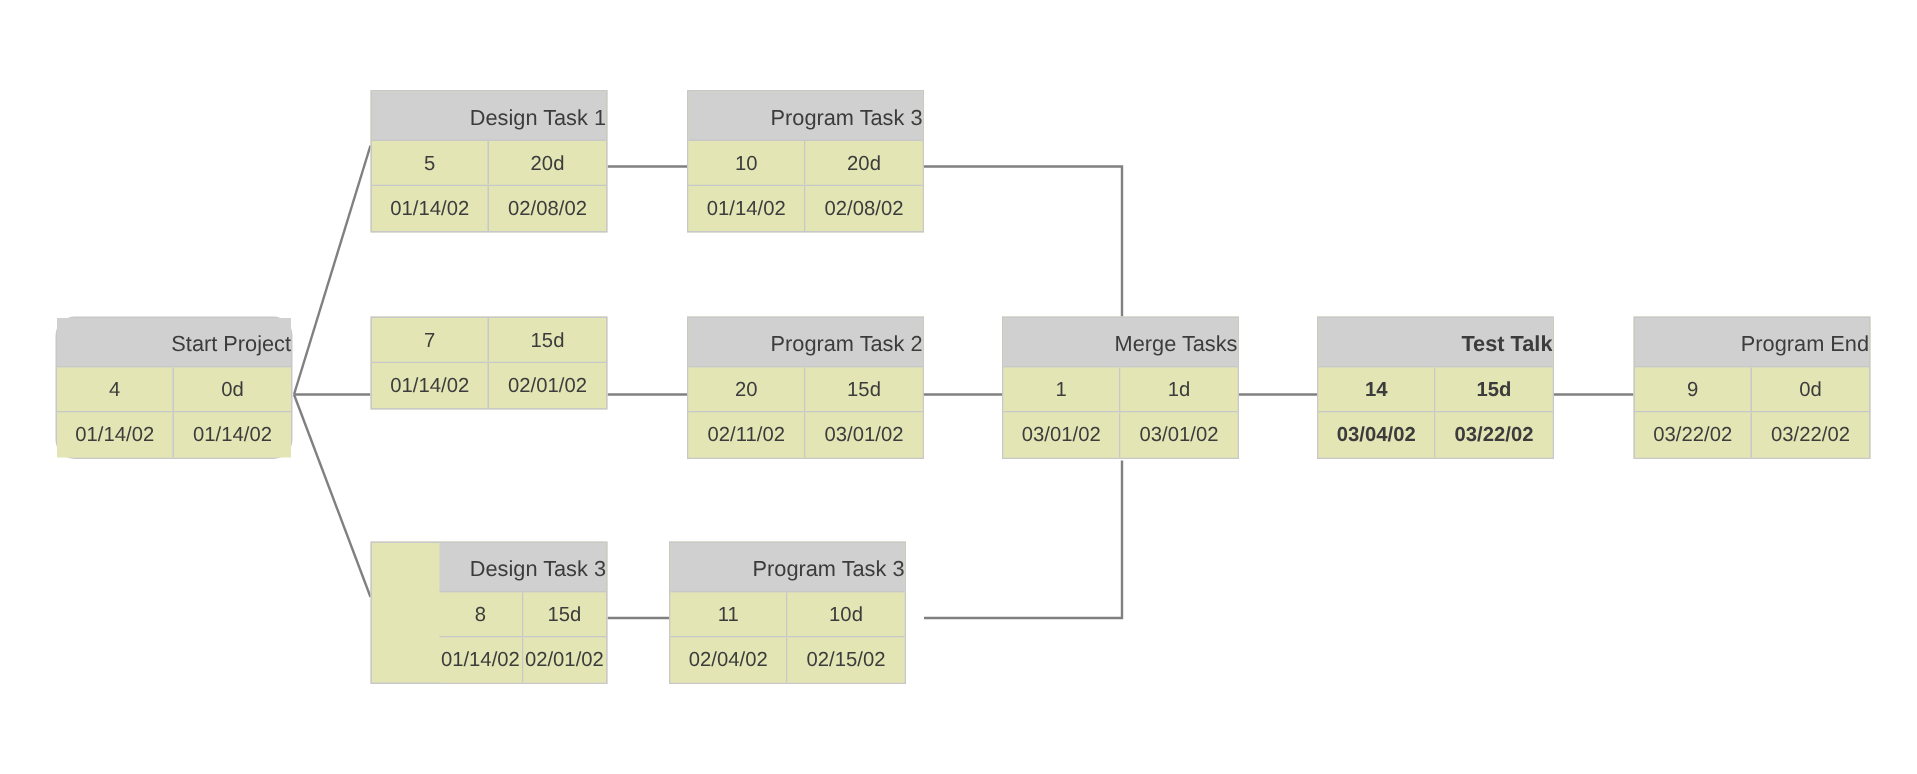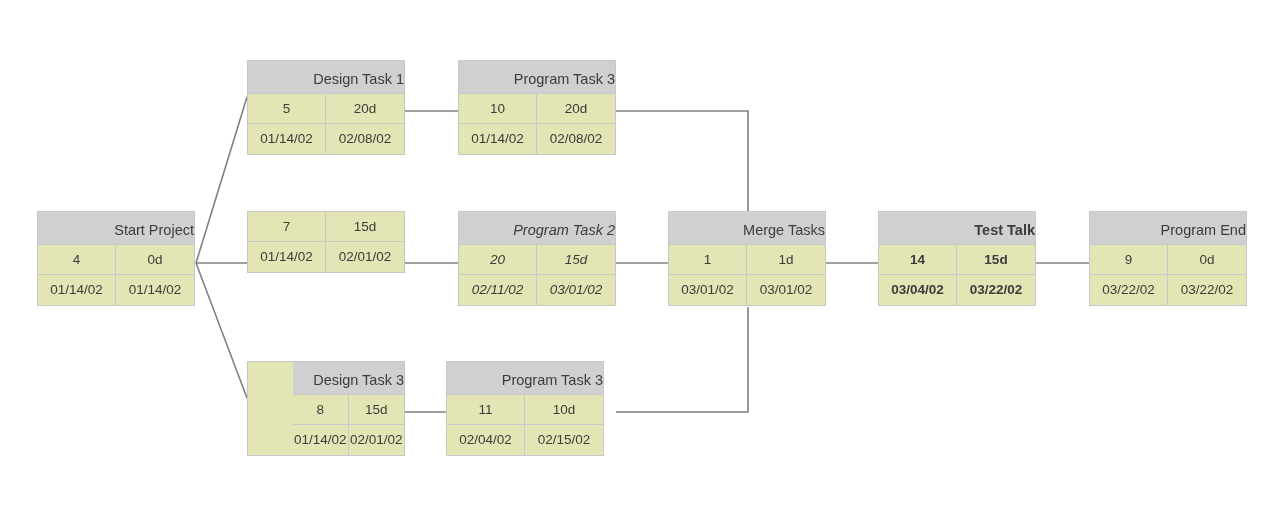--- a/index.html
+++ b/index.html
@@ -87,21 +87,21 @@
       <path class="edge" d="M 405 263 L 458 263"></path>
       <path class="edge" d="M 405 412 L 458 412"></path>
       <path class="edge" d="M 616 111 L 748 111 L 748 211"></path>
       <path class="edge" d="M 616 263 L 668 263"></path>
       <path class="edge" d="M 616 412 L 748 412 L 748 307"></path>
       <path class="edge" d="M 826 263 L 878 263"></path>
       <path class="edge" d="M 1036 263 L 1089 263"></path>
     </svg>
 
   <div id="node-layer">
-      <div class="node" style="left: 37px; top: 211px;">
+      <div class="node" style="left: 37px; top: 211px; border-radius: 13px;">
         <div class="node-header">Start Project</div>
         <div class="node-row row-mid">
           <div class="cell cell-left">4</div>
           <div class="cell">0d</div>
         </div>
         <div class="node-row">
           <div class="cell cell-left">01/14/02</div>
           <div class="cell">01/14/02</div>
         </div>
       </div>
@@ -130,21 +130,21 @@
       <div class="node" style="left: 247px; top: 211px;">
         <div class="node-row row-mid">
           <div class="cell cell-left">7</div>
           <div class="cell">15d</div>
         </div>
         <div class="node-row">
           <div class="cell cell-left">01/14/02</div>
           <div class="cell">02/01/02</div>
         </div>
       </div>
-      <div class="node" style="left: 458px; top: 211px; font-style: italic;">
+      <div class="node" style="left: 458px; top: 211px;">
         <div class="node-header">Program Task 2</div>
         <div class="node-row row-mid">
           <div class="cell cell-left">20</div>
           <div class="cell">15d</div>
         </div>
         <div class="node-row">
           <div class="cell cell-left">02/11/02</div>
           <div class="cell">03/01/02</div>
         </div>
       </div>

